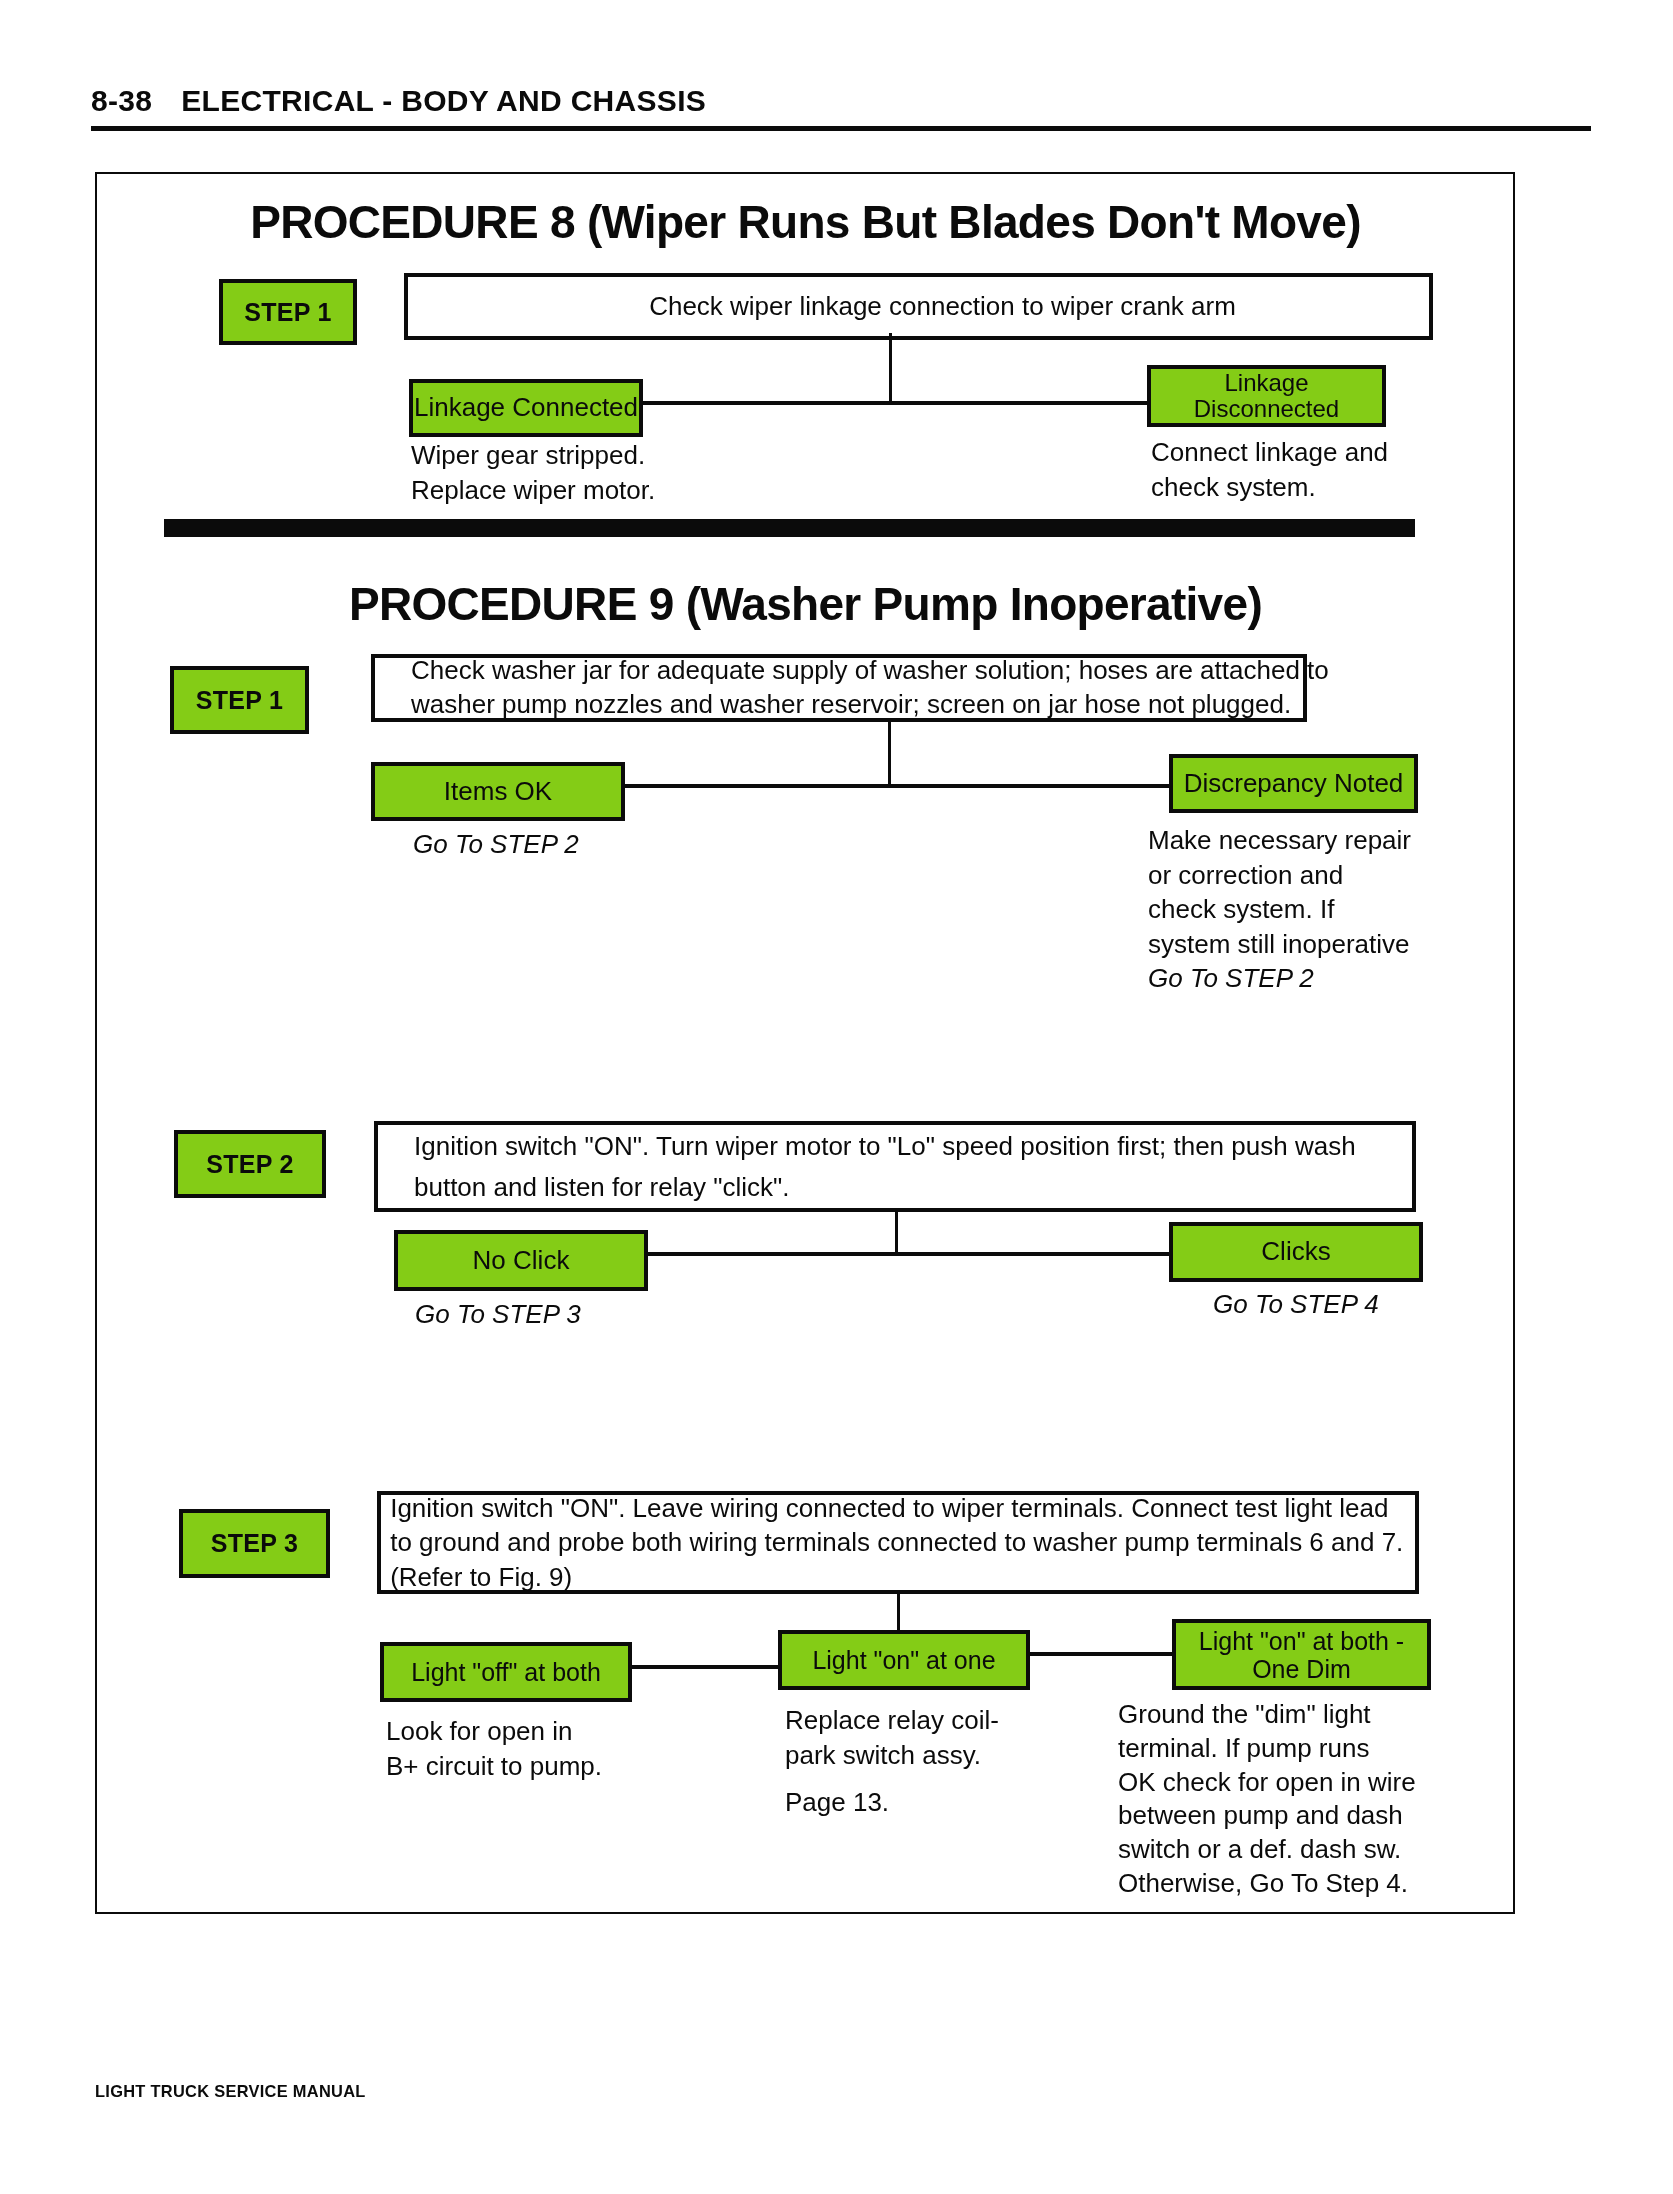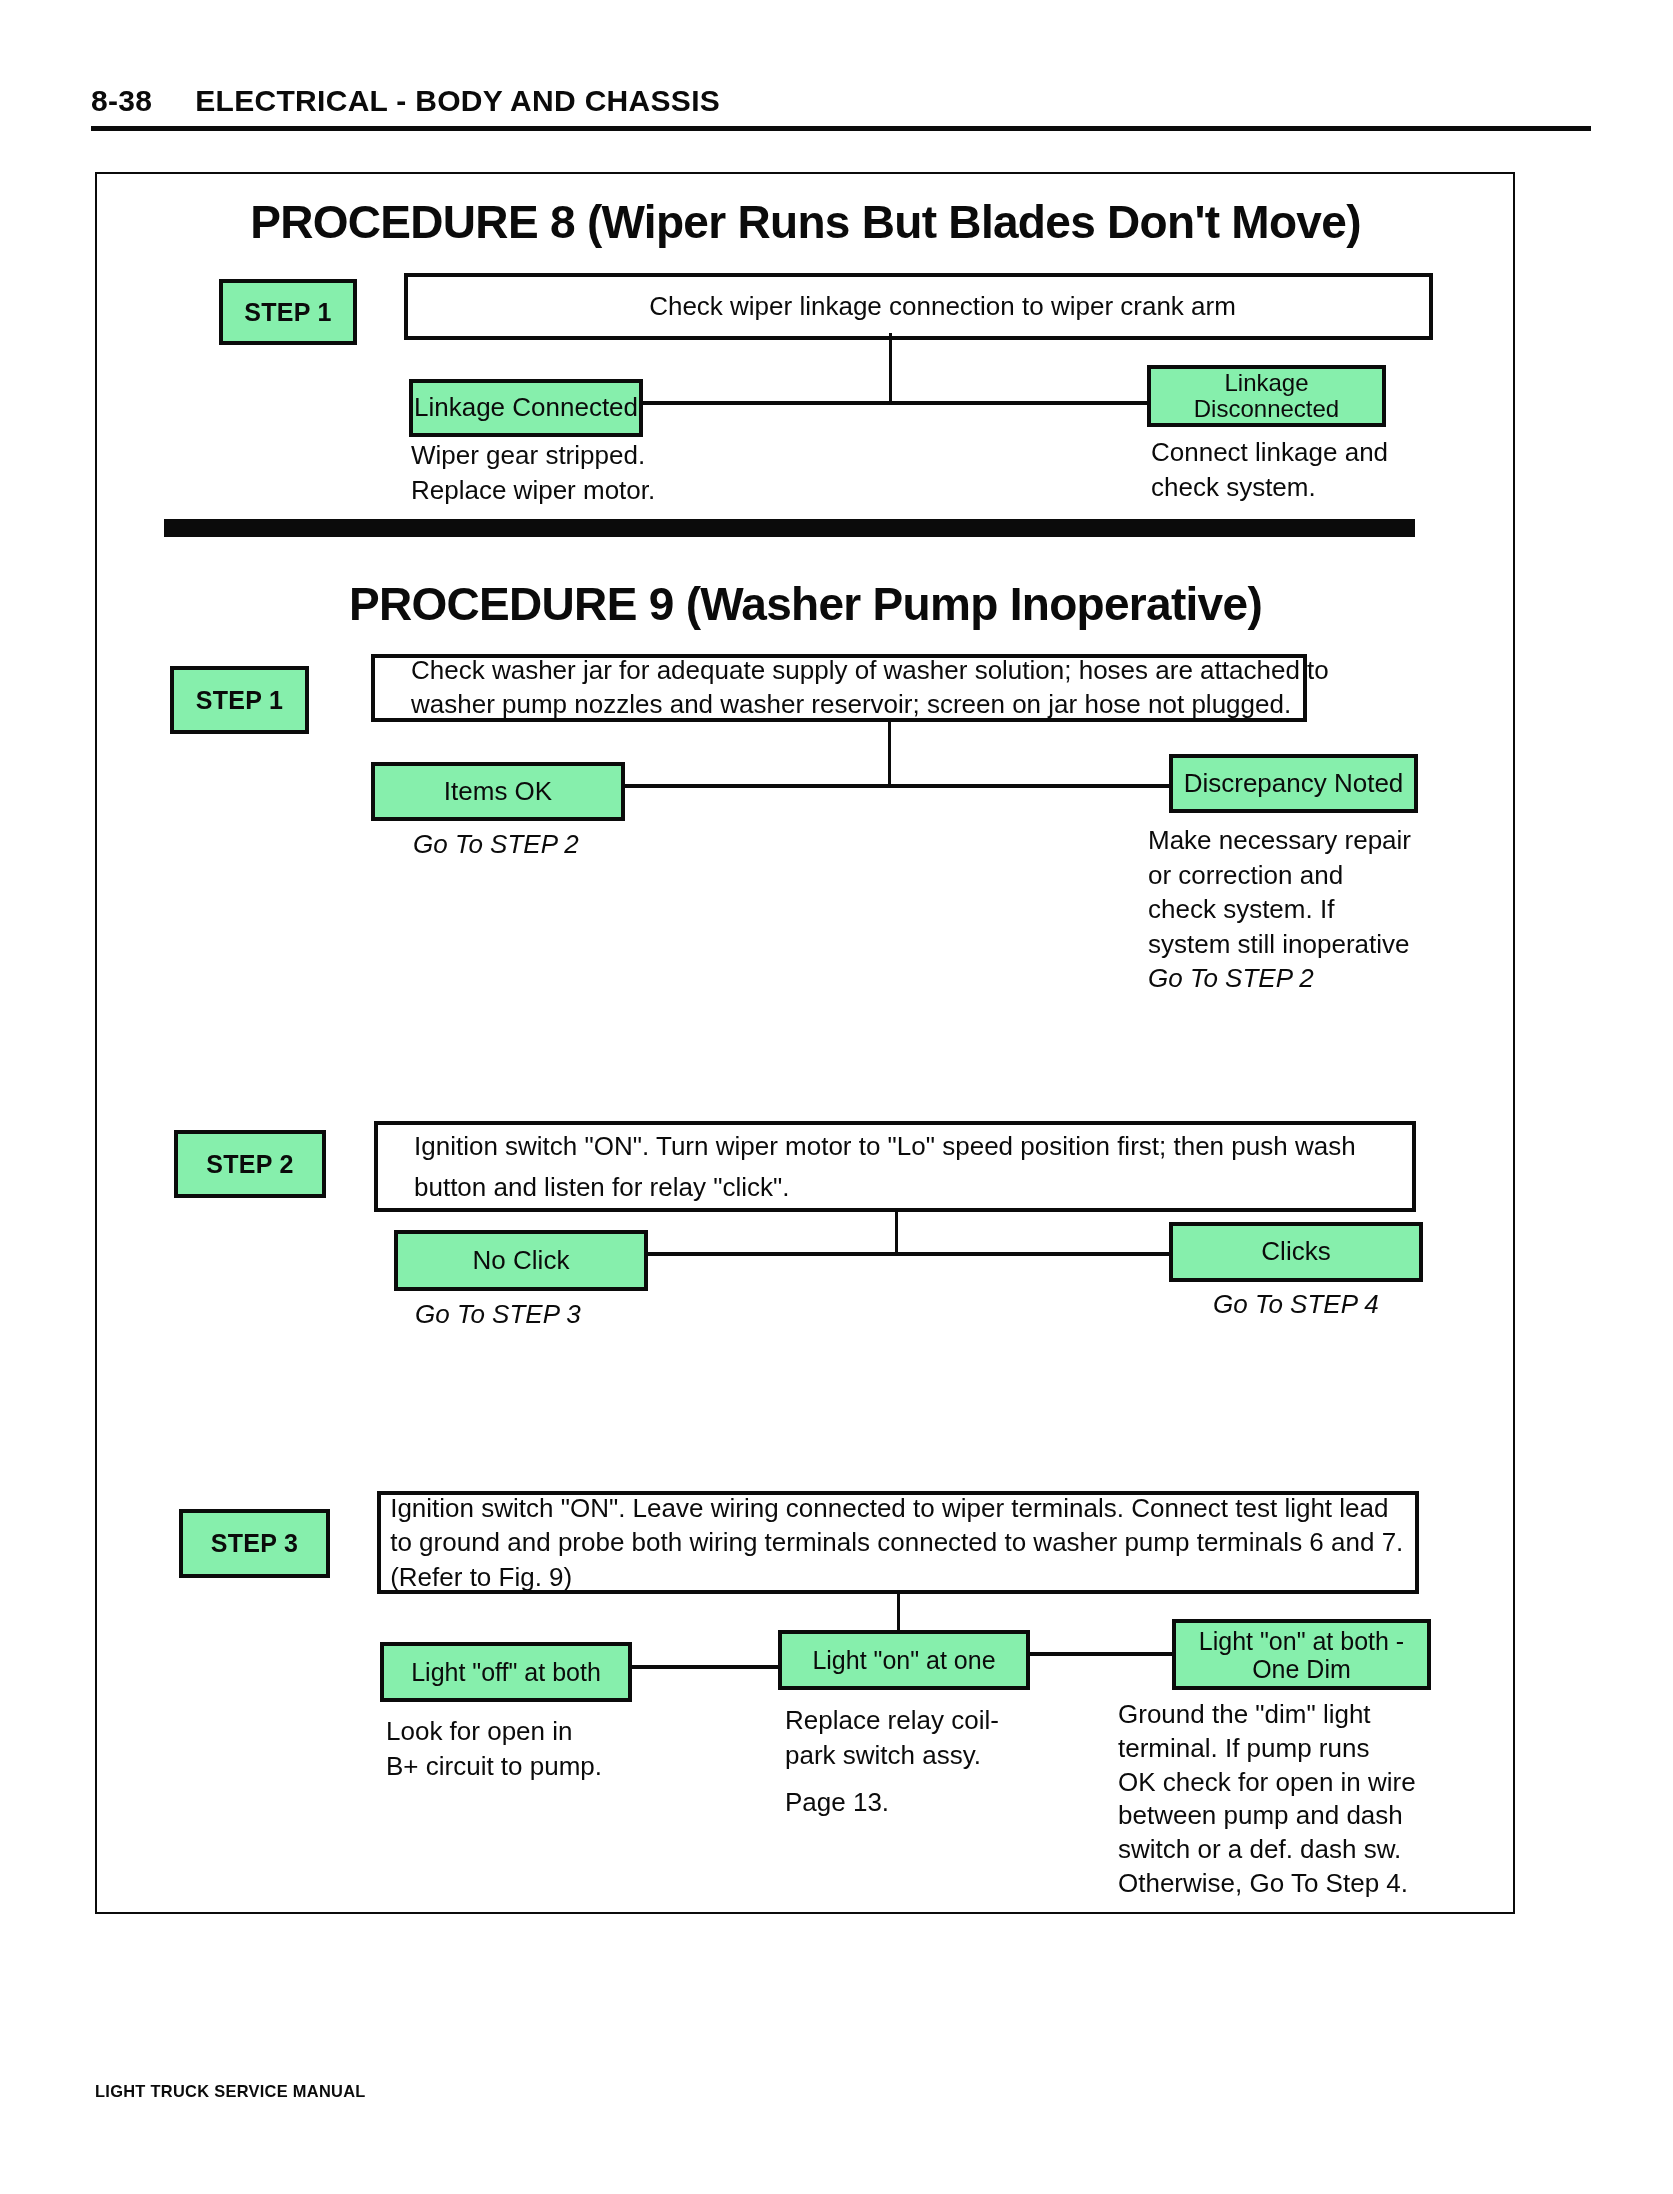--- a/index.html
+++ b/index.html
@@ -5,26 +5,26 @@
   html,body{margin:0;padding:0;background:#e8e8e8;}
   .page{
     position:relative;
     width:1674px;height:2194px;
     background:#ffffff;
     font-family:"Liberation Sans","DejaVu Sans",sans-serif;
     color:#0b0b0b;
     overflow:hidden;
   }
   .abs{position:absolute;}
-  .hdr{font-size:30px;font-weight:bold;letter-spacing:0.3px;display:flex;gap:43px;white-space:nowrap;}
+  .hdr{font-size:30px;font-weight:bold;letter-spacing:0.3px;display:flex;gap:29px;white-space:nowrap;}
   .rule{background:#0b0b0b;}
   .content-border{border:2.6px solid #0b0b0b;}
   .ptitle{font-size:46px;font-weight:bold;text-align:center;letter-spacing:-0.7px;white-space:nowrap;}
   .box{
-    border:4.6px solid #0b0b0b;background:#86efac;
+    border:4.6px solid #0b0b0b;background:#84cc16;
     display:flex;flex-direction:column;align-items:center;justify-content:center;
     text-align:center;font-size:26px;line-height:1.15;
   }
   .box.thin{border-width:4px;}
   .steplabel{font-weight:bold;font-size:25px;letter-spacing:0.3px;}
   .instr{
     border:4.6px solid #0b0b0b;background:#fff;
     display:flex;flex-direction:column;justify-content:center;
     font-size:26px;line-height:1.5;
   }

